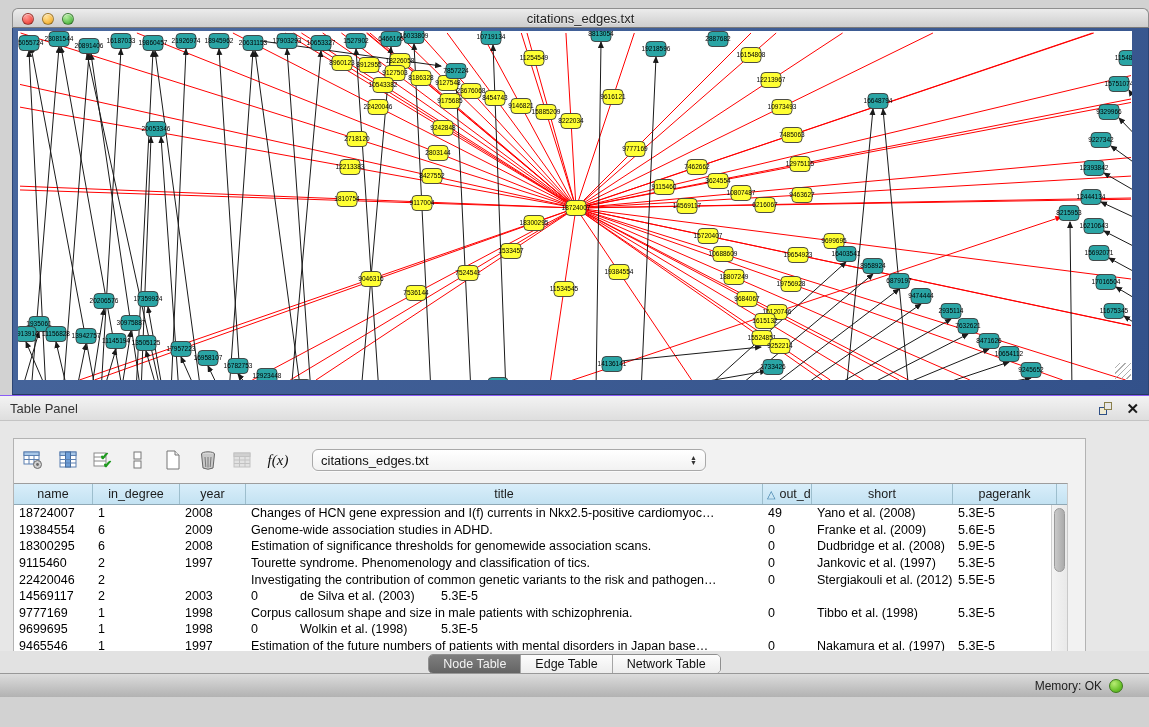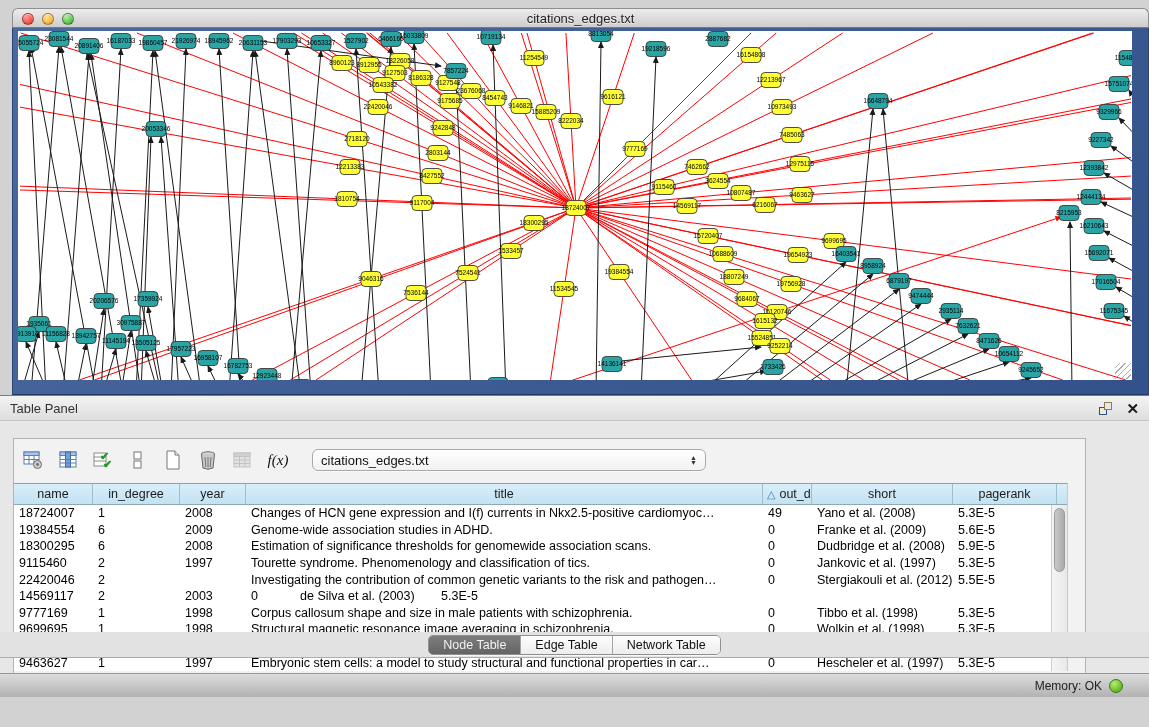--- a/index.html
+++ b/index.html
@@ -45,21 +45,21 @@
   .table-wrap { position:absolute; left:0px; top:44px; width:1054px; height:188px; background:#fff; border-top:1px solid #9d9d9d; border-right:1px solid #c9c9c9; }
   .thead { display:flex; height:21px; background:linear-gradient(#d9eefa,#c3e2f2); border-bottom:1px solid #8fa8b5; }
   .th { font-size:12.5px; color:#1b1b1b; display:flex; align-items:center; justify-content:center; border-right:1px solid #9dbecd; overflow:hidden; white-space:nowrap; }
   .th.left { justify-content:flex-start; padding-left:4px; }
   .sort-tri { color:#3a7ca8; font-size:11px; margin-right:4px; }
   .trow { display:flex; height:16.6px; background:#fff; }
   .td { font-size:12.5px; color:#000; display:flex; align-items:center; padding-left:5px; overflow:hidden; white-space:nowrap; }
   .vscroll { position:absolute; right:0; top:21px; width:16px; height:166px; background:linear-gradient(90deg,#f4f4f4,#e9e9e9); border-left:1px solid #cfcfcf; }
   .vthumb { position:absolute; left:2px; top:3px; width:11px; height:64px; border-radius:6px; background:linear-gradient(90deg,#c9c9c9,#ababab); border:1px solid #999; }
 
-  .tabbar { position:absolute; left:0; bottom:39px; width:1149px; height:26px; display:flex; justify-content:center; align-items:center; background:#e2e2e2; border-bottom:1px solid #adadad; }
+  .tabbar { position:absolute; left:0; bottom:20px; width:1149px; height:26px; display:flex; justify-content:center; align-items:center; background:#e2e2e2; border-bottom:1px solid #adadad; }
   .segmented { display:flex; height:20px; border:1px solid #8f8f8f; border-radius:5px; overflow:hidden; box-shadow:0 1px 1px rgba(255,255,255,.8); }
   .segment { display:flex; align-items:center; padding:0 14px; font-size:12.5px; color:#111; background:linear-gradient(#fdfdfd,#ededed); border-right:1px solid #a5a5a5; }
   .segment:last-child { border-right:none; }
   .segment.active { background:linear-gradient(#7e7e7e,#646464); color:#f3f3f3; }
 
   .statusbar { position:absolute; left:0; bottom:0; width:1149px; height:24px; background:linear-gradient(#dcdcdc,#b2b2b2); border-top:1px solid #989898;
                display:flex; align-items:center; justify-content:flex-end; padding-right:26px; gap:7px; }
   .mem-label { font-size:12px; color:#222; }
   .mem-dot { width:14px; height:14px; border-radius:50%; border:1px solid #3d7a1a; background:radial-gradient(circle at 35% 30%, #b8ec74, #6cc32c 60%, #4a9e1f); }
 </style>
@@ -663,21 +663,20 @@
             <div class="td" style="width: 66px;">1998</div>
             <div class="td" style="width: 517px;">Corpus callosum shape and size in male patients with schizophrenia.</div>
             <div class="td" style="width: 49px;">0</div>
             <div class="td" style="width: 141px;">Tibbo et al. (1998)</div>
             <div class="td" style="width: 104px;">5.3E-5</div>
           </div>
           <div class="trow">
             <div class="td" style="width: 79px;">9699695</div>
             <div class="td" style="width: 87px;">1</div>
             <div class="td" style="width: 66px;">1998</div>
-            <div class="td" style="width: 517px;">Structural magnetic resonance image averaging in schizophrenia.</div>
             <div class="td" style="width: 49px;">0</div>
             <div class="td" style="width: 141px;">Wolkin et al. (1998)</div>
             <div class="td" style="width: 104px;">5.3E-5</div>
           </div>
           <div class="trow">
             <div class="td" style="width: 79px;">9465546</div>
             <div class="td" style="width: 87px;">1</div>
             <div class="td" style="width: 66px;">1997</div>
             <div class="td" style="width: 517px;">Estimation of the future numbers of patients with mental disorders in Japan base…</div>
             <div class="td" style="width: 49px;">0</div>

